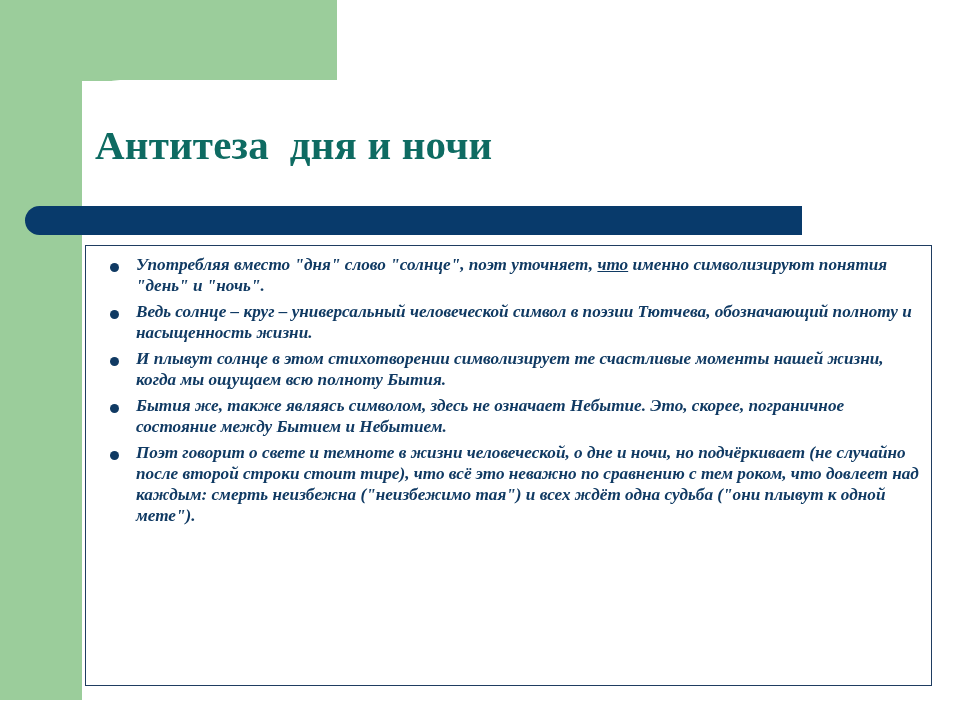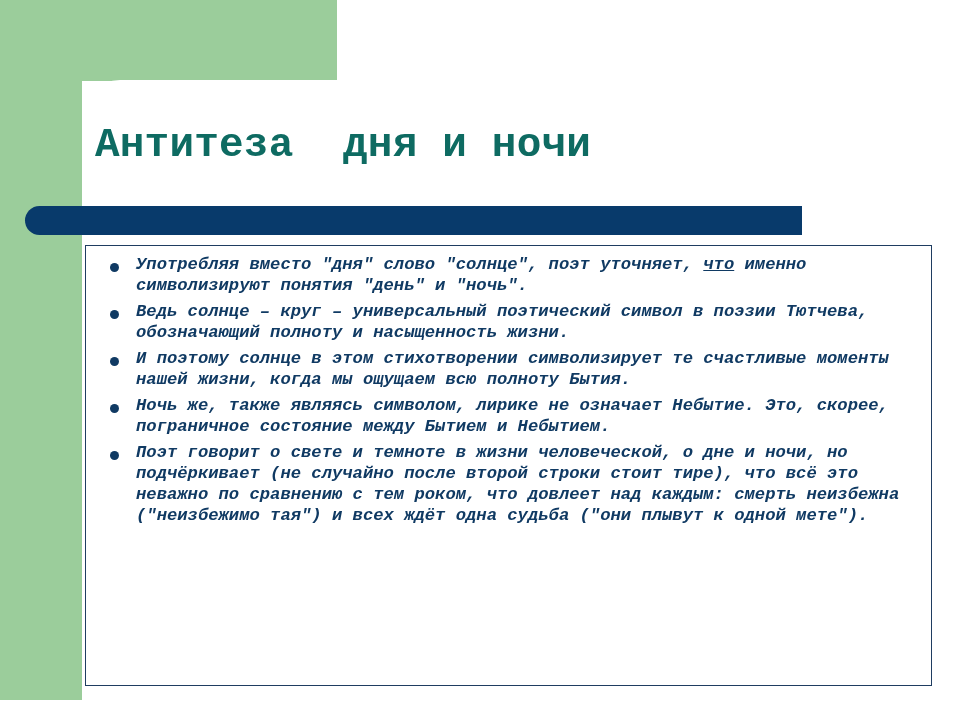--- a/index.html
+++ b/index.html
@@ -6,21 +6,21 @@
     margin: 0;
     padding: 0;
     background: #ffffff;
   }
   #slide {
     position: relative;
     width: 960px;
     height: 720px;
     background: #ffffff;
     overflow: hidden;
-    font-family: Liberation Mono, monospace;
+    font-family: Liberation Serif, serif;
   }
 
   
   .green-top {
     position: absolute;
     left: 0;
     top: 0;
     width: 337px;
     height: 81px;
     background: #9BCD9B;
@@ -124,25 +124,25 @@
 
   <div class="slide-title">Антитеза  дня и ночи</div>
 
   <div class="navy-bar"></div>
 
   <div class="content-box">
     <ul class="bullet-list">
 
       <li class="bullet-item"><span>Употребляя  вместо "дня" слово "солнце", поэт уточняет, </span><span class="u">что</span><span> именно символизируют понятия "день" и "ночь".</span></li>
 
-      <li class="bullet-item"><span>Ведь солнце – круг – универсальный поэтический символ в поэзии Тютчева, обозначающий полноту и насыщенность жизни.</span></li>
+      <li class="bullet-item"><span>Ведь солнце – круг – универсальный человеческой символ в поэзии Тютчева, обозначающий полноту и насыщенность жизни.</span></li>
 
-      <li class="bullet-item"><span>И поэтому солнце в этом стихотворении символизирует те счастливые моменты нашей жизни, когда мы ощущаем всю полноту Бытия.</span></li>
+      <li class="bullet-item"><span>И плывут солнце в этом стихотворении символизирует те счастливые моменты нашей жизни, когда мы ощущаем всю полноту Бытия.</span></li>
 
-      <li class="bullet-item"><span>Ночь же, также являясь символом, лирике не означает  Небытие. Это, скорее, пограничное состояние между Бытием и Небытием.</span></li>
+      <li class="bullet-item"><span>Бытия же, также являясь символом, здесь не означает  Небытие. Это, скорее, пограничное состояние между Бытием и Небытием.</span></li>
 
 
 
       <li class="bullet-item"><span>Поэт говорит о свете и темноте в жизни человеческой, о дне и ночи, но подчёркивает (не случайно после второй строки стоит тире), что всё это неважно по сравнению с тем роком, что довлеет над каждым: смерть неизбежна ("неизбежимо тая") и всех ждёт одна судьба ("они плывут к одной мете").</span></li>
 
     </ul>
   </div>
 
 </div>
 

